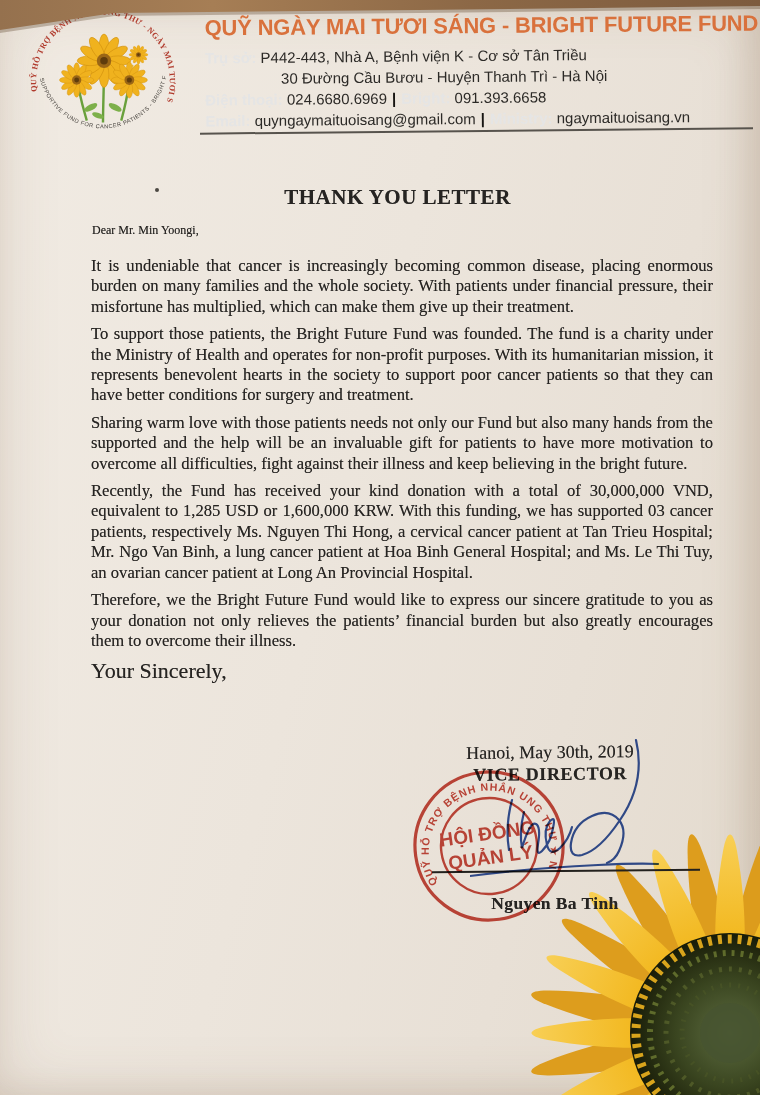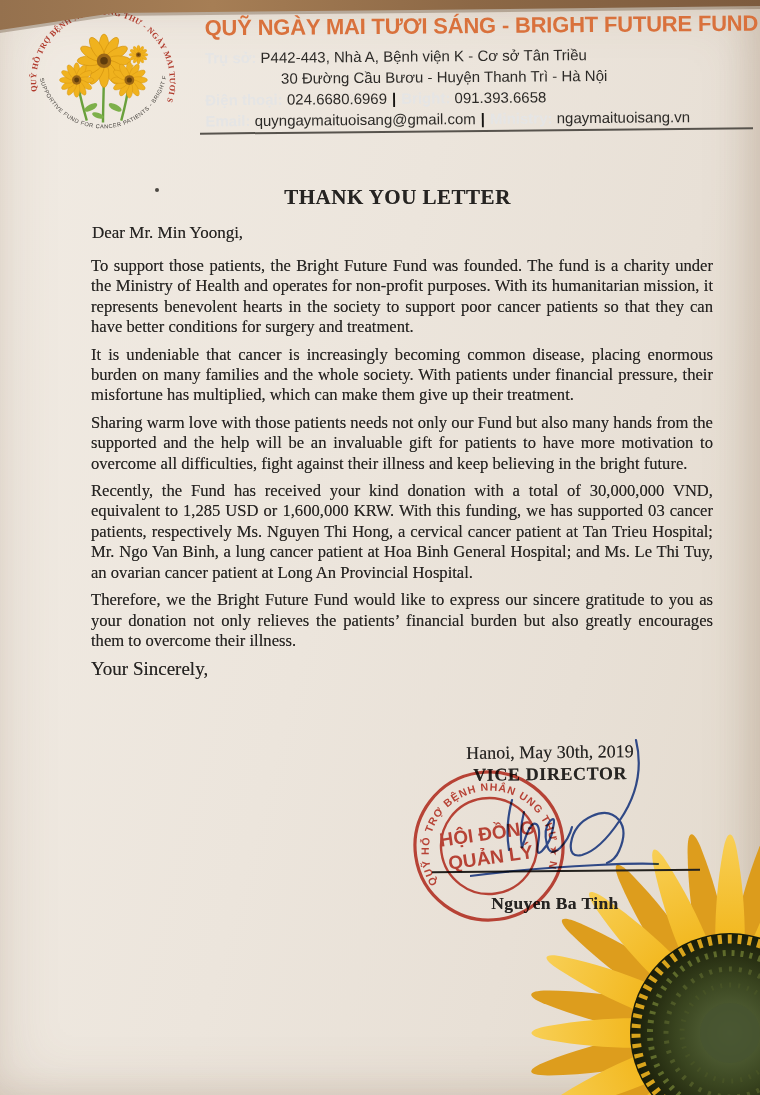--- a/index.html
+++ b/index.html
@@ -22,24 +22,24 @@
   .contact .indent{padding-left:76px;}
   .contact .sep{margin:0 5px;color:#171512;font-weight:bold;}
   .header-rule{position:absolute;left:200px;top:130px;width:553px;height:1.8px;background:#57534d;transform:rotate(-0.55deg);z-index:3;}
   .logo-wrap{position:absolute;left:26px;top:2px;width:154px;height:152px;z-index:3;}
 
   
   .ink{color:#262422;text-shadow:0 0 .5px rgba(40,38,36,.55);}
   .letter-title{position:absolute;left:90px;top:185px;width:615px;text-align:center;
     font-size:21px;font-weight:bold;letter-spacing:.5px;z-index:3;font-family:Liberation Serif, serif;}
   .speck{position:absolute;left:155px;top:188px;width:4px;height:4px;border-radius:50%;background:#4c4843;z-index:3;}
-  .salutation{position:absolute;left:92px;top:223px;font-size:17px;z-index:3;}
+  .salutation{position:absolute;left:92px;top:223px;font-size:12px;z-index:3;}
   .body-text{position:absolute;left:91px;top:256px;width:622px;z-index:3;}
   .body-text p{margin:0 0 7px 0;font-size:16.6px;line-height:20.4px;text-align:justify;}
-  .closing{font-size:19px;margin-top:3px;}
+  .closing{font-size:22px;margin-top:3px;}
 
   
   .sign-col{position:absolute;left:425px;top:742px;width:250px;text-align:center;z-index:4;transform:rotate(-0.6deg);}
   .place-date{font-size:18px;}
   .signer-title{font-size:18px;font-weight:bold;letter-spacing:.6px;margin-top:1px;}
   .sig-line{position:absolute;left:432px;top:870px;width:268px;height:1.8px;background:#23211e;transform:rotate(-0.5deg);z-index:5;}
   .signer-name{position:absolute;left:430px;top:893px;width:250px;text-align:center;
     font-size:17.5px;font-weight:bold;letter-spacing:.4px;z-index:5;}
 
   .stamp-svg{position:absolute;left:411px;top:768px;width:156px;height:156px;z-index:5;
@@ -128,22 +128,22 @@
       </div>
     </div>
   </div>
   <div class="header-rule"></div>
 
   <div class="speck"></div>
   <div class="letter-title ink">THANK YOU LETTER</div>
   <div class="salutation ink">Dear Mr. Min Yoongi,</div>
 
   <div class="body-text ink">
+    <p>It is undeniable that cancer is increasingly becoming common disease, placing enormous burden on many families and the whole society. With patients under financial pressure, their misfortune has multiplied, which can make them give up their treatment.</p>
     <p>To support those patients, the Bright Future Fund was founded. The fund is a charity under the Ministry of Health and operates for non-profit purposes. With its humanitarian mission, it represents benevolent hearts in the society to support poor cancer patients so that they can have better conditions for surgery and treatment.</p>
-    <p>It is undeniable that cancer is increasingly becoming common disease, placing enormous burden on many families and the whole society. With patients under financial pressure, their misfortune has multiplied, which can make them give up their treatment.</p>
     <p>Sharing warm love with those patients needs not only our Fund but also many hands from the supported and the help will be an invaluable gift for patients to have more motivation to overcome all difficulties, fight against their illness and keep believing in the bright future.</p>
     <p>Recently, the Fund has received your kind donation with a total of 30,000,000 VND, equivalent to 1,285 USD or 1,600,000 KRW. With this funding, we has supported 03 cancer patients, respectively Ms. Nguyen Thi Hong, a cervical cancer patient at Tan Trieu Hospital; Mr. Ngo Van Binh, a lung cancer patient at Hoa Binh General Hospital; and Ms. Le Thi Tuy, an ovarian cancer patient at Long An Provincial Hospital.</p>
     <p>Therefore, we the Bright Future Fund would like to express our sincere gratitude to you as your donation not only relieves the patients’ financial burden but also greatly encourages them to overcome their illness.</p>
     <div class="closing">Your Sincerely,</div>
   </div>
 
   <div class="sign-col ink">
     <div class="place-date">Hanoi, May 30th, 2019</div>
     <div class="signer-title">VICE DIRECTOR</div>
   </div>

